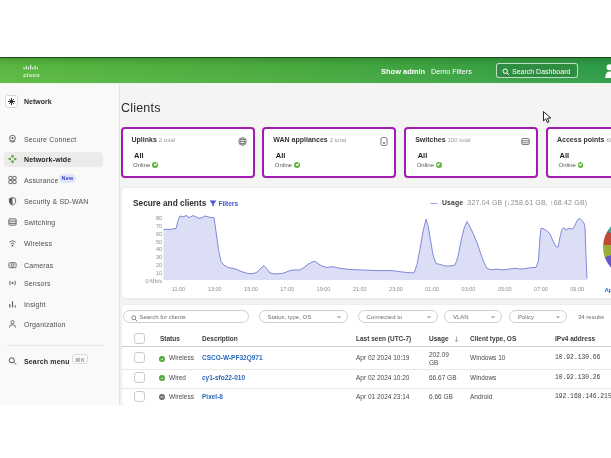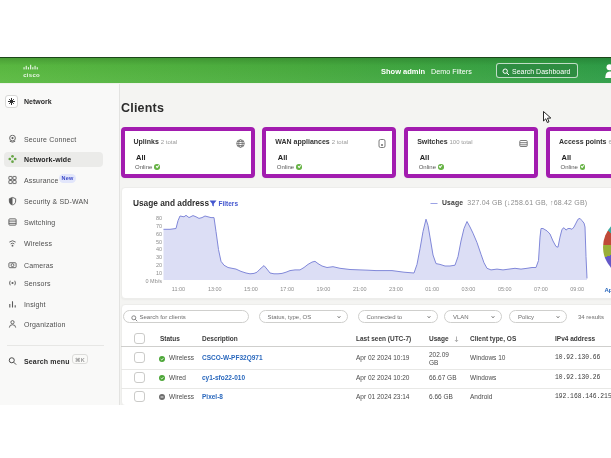--- a/index.html
+++ b/index.html
@@ -18,21 +18,21 @@
     background:#2e8d41; border:1px solid rgba(255,255,255,0.7); border-radius:3px; color:#fff; }
 
   
   .sidebar { position:absolute; left:0; top:27px; width:119.5px; height:321px;
     background:#f9f9f8; border-right:1px solid #e3e3e1; }
   .sb-item { position:absolute; left:0; width:118px; height:18px; font-size:7px; color:#4f4f4f; letter-spacing:0.15px; }
   .sb-item .ic { position:absolute; left:8px; top:50%; transform:translateY(-50%); width:9px; height:9px; }
   .sb-item .tx { position:absolute; left:24px; top:50%; transform:translateY(-50%); white-space:nowrap; }
 
   
-  .tile { position:absolute; top:70px; height:51px; background:#fff; border:4px solid #a21caf;
+  .tile { position:absolute; top:70px; height:51px; background:#fff; border:2px solid #a21caf;
     border-radius:4px; box-shadow:0 1px 2px rgba(0,0,0,0.04); }
   .tile .hd { position:absolute; left:9px; top:7px; font-size:7px; font-weight:bold; color:#333; white-space:nowrap;}
   .tile .hd span { font-weight:normal; color:#9a9a9a; font-size:6px; }
   .tile .all { position:absolute; left:11.5px; top:21.5px; font-size:7.5px; font-weight:bold; color:#222; }
   .tile .onl { position:absolute; left:10.5px; top:32.5px; font-size:6px; color:#555; }
   .gcheck { display:inline-block; width:5.5px; height:5.5px; border-radius:50%; background:#67b346; vertical-align:-1px; margin-left:2px; position:relative; }
   .gcheck:after { content:""; position:absolute; left:1.4px; top:1.4px; width:2.4px; height:1.2px;
     border-left:0.8px solid #fff; border-bottom:0.8px solid #fff; transform:rotate(-45deg); }
 
   
@@ -197,21 +197,21 @@
     <div class="sb-item" style="top:267.5px; font-weight:bold; color:#2c2c2c;">
       <svg class="ic" viewBox="0 0 10 10">
           <circle cx="4.2" cy="4.2" r="2.8" fill="none" stroke="#4a4a4a" stroke-width="1.1"></circle>
           <line x1="6.4" y1="6.4" x2="9" y2="9" stroke="#4a4a4a" stroke-width="1.1"></line>
         </svg>
       <div class="tx">Search menu</div>
       <div class="abs" style="left:72px; top:2px; width:16px; height:10px; border:1px solid #dcdcda; border-radius:3px; background:#fafaf8; color:#9a9a9a; font-size:5.5px; text-align:center; line-height:10px;">⌘K</div>
     </div>
   </div>
 
-  <div class="abs" style="left:121px; top:44px; font-size:12.5px; font-weight:bold; color:#2b2b2b; letter-spacing:0.2px;">Clients</div>
+  <div class="abs" style="left:121px; top:44px; font-size:12.5px; font-weight:normal; color:#2b2b2b; letter-spacing:0.2px;">Clients</div>
 
   <div class="tile" style="left:120.5px; width:134px;">
     <div class="hd">Uplinks <span>2 total</span></div>
     <svg class="abs" style="right:6px; top:8px;" width="9" height="9" viewBox="0 0 9 9">
       <g fill="none" stroke="#6d6d6d" stroke-width="0.8">
           <circle cx="4.5" cy="4.5" r="3.8"></circle>
           <ellipse cx="4.5" cy="4.5" rx="1.8" ry="3.8"></ellipse>
           <line x1="0.7" y1="4.5" x2="8.3" y2="4.5"></line>
           <line x1="1.2" y1="2.5" x2="7.8" y2="2.5"></line>
           <line x1="1.2" y1="6.5" x2="7.8" y2="6.5"></line>
@@ -241,21 +241,21 @@
     <div class="all">All</div>
     <div class="onl">Online<span class="gcheck"></span></div>
   </div>
   <div class="tile" style="left:546px; width:134px;">
     <div class="hd">Access points <span>600 total</span></div>
     <div class="all">All</div>
     <div class="onl">Online<span class="gcheck"></span></div>
   </div>
 
   <div class="card" style="left:120.5px; top:129.5px; width:560px; height:112px;">
-    <div class="abs" style="left:11.5px; top:10px; font-size:8.3px; font-weight:bold; color:#2e2e2e;">Usage and address</div>
+    <div class="abs" style="left:11.5px; top:10px; font-size:8.3px; font-weight:bold; color:#2e2e2e;">Secure and clients</div>
 
     <svg class="abs" style="left:87px; top:12.5px;" width="8" height="7" viewBox="0 0 8 7">
         <path d="M0.5 0.5 H7.5 L4.8 3.8 V6.5 L3.2 5.5 V3.8 Z" fill="#4356cf"></path>
       </svg>
     <div class="abs" style="left:97px; top:12px; font-size:6.5px; font-weight:bold; color:#4356cf;">Filters</div>
 
     <div class="abs" style="left:309px; top:11.5px; font-size:7px; letter-spacing:0.18px; color:#8d8d8d; white-space:nowrap;">
       <span style="color:#7b84dd; font-weight:bold;">—</span>
       <span style="color:#3b3b3b; font-weight:bold; font-size:6.8px;">&nbsp;Usage&nbsp;&nbsp;</span>327.04 GB (↓258.61 GB, ↑68.42 GB)
     </div>

